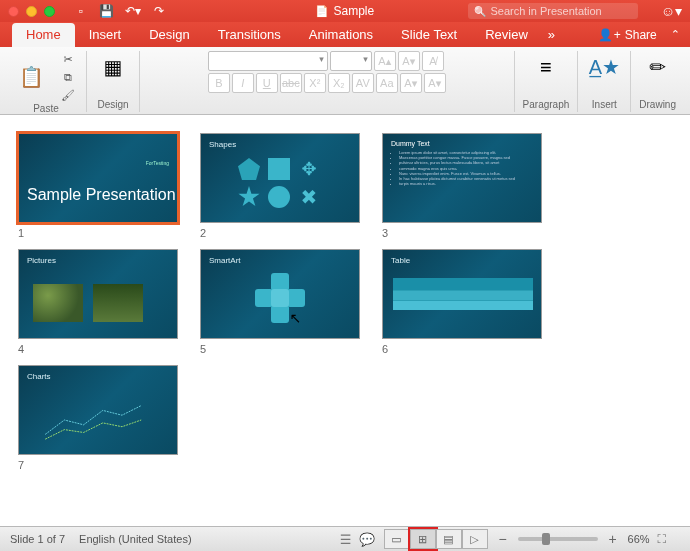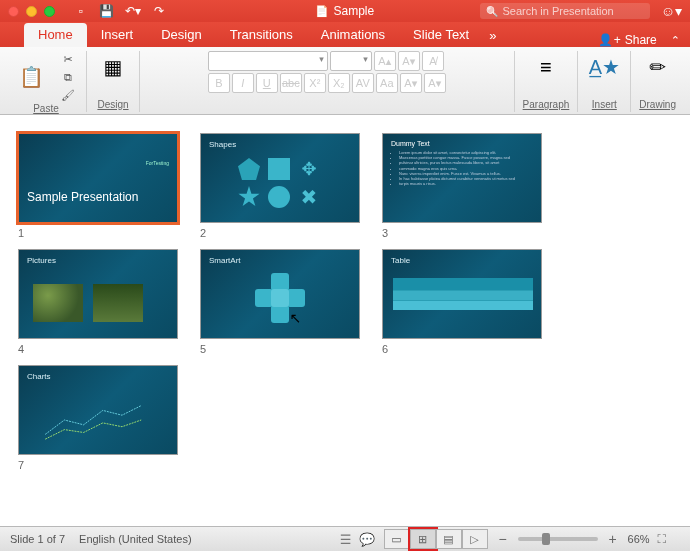--- a/index.html
+++ b/index.html
@@ -9,41 +9,41 @@
 .titlebar { height: 22px; background: linear-gradient(#e74a39, #dc3e2f); display: flex; align-items: center; padding: 0 8px; position: relative; }
 .traffic { display: flex; gap: 7px; }
 .tl { width: 11px; height: 11px; border-radius: 50%; }
 .tl.red { background: #ff5f57; border: 0.5px solid #e1493f; }
 .tl.yel { background: #ffbd2e; border: 0.5px solid #e0a528; }
 .tl.grn { background: #28c940; border: 0.5px solid #1dad2c; }
 .qat { display: flex; gap: 10px; margin-left: 18px; align-items: center; }
 .qat-ico { width: 16px; height: 16px; display: flex; align-items: center; justify-content: center; color: #fff; font-size: 12px; }
 .doctitle { position: absolute; left: 50%; transform: translateX(-50%); color: #fff; font-size: 12px; display: flex; align-items: center; gap: 4px; }
 .doctitle::before { content: "📄"; font-size: 11px; filter: hue-rotate(180deg); }
-.searchbox { position: absolute; right: 40px; display: flex; align-items: center; background: rgba(255,255,255,0.15); border-radius: 3px; padding: 1px 6px; width: 170px; height: 16px; }
+.searchbox { position: absolute; right: 52px; display: flex; align-items: center; background: rgba(255,255,255,0.15); border-radius: 3px; padding: 1px 6px; width: 170px; height: 16px; }
 .searchbox input { background: transparent; border: none; color: #fff; font-size: 11px; width: 100%; outline: none; }
 .searchbox input::placeholder { color: rgba(255,255,255,0.7); }
 .searchbox::before { content: "🔍"; font-size: 10px; margin-right: 4px; filter: grayscale(1) brightness(2); }
 .acct { position: absolute; right: 8px; color: #fff; font-size: 14px; }
 
 
-.tabsrow { height: 25px; background: linear-gradient(#e74a39, #da3c2d); display: flex; align-items: flex-end; padding-left: 24px; position: relative; }
+.tabsrow { height: 25px; background: linear-gradient(#e74a39, #da3c2d); display: flex; align-items: center; padding-left: 12px; position: relative; }
 .tab { padding: 4px 14px 5px; color: #fff; font-size: 13px; cursor: pointer; }
 .tab.active { background: #f5f5f5; color: #e03324; border-radius: 4px 4px 0 0; font-weight: 500; }
 .tabmore { color: #fff; padding: 4px 6px; font-size: 13px; }
 .tabright { position: absolute; right: 10px; display: flex; align-items: center; gap: 14px; color: #fff; font-size: 12px; }
 .share { display: flex; align-items: center; gap: 4px; }
 .collapse-arrow { font-size: 11px; }
 
 
 .ribbon { height: 68px; background: linear-gradient(#fafafa, #e8e8e8); border-bottom: 1px solid #bcbcbc; display: flex; padding: 4px 6px 2px; }
 .rgroup { display: flex; flex-direction: column; align-items: center; padding: 0 8px; border-right: 1px solid #d0d0d0; justify-content: space-between; }
 .rgroup:last-child { border-right: none; }
 .rgroup-row { display: flex; align-items: center; gap: 4px; }
-.rlabel { font-size: 10px; color: #666; margin-top: auto; padding-bottom: 2px; text-decoration: underline; }
+.rlabel { font-size: 10px; color: #666; margin-top: auto; padding-bottom: 2px; }
 .bigbtn { display: flex; flex-direction: column; align-items: center; gap: 2px; padding: 2px 4px; }
 .bigbtn-ico { width: 28px; height: 28px; display: flex; align-items: center; justify-content: center; font-size: 20px; }
 .smallstack { display: flex; flex-direction: column; gap: 2px; margin-left: 4px; }
 .smallbtn { width: 20px; height: 16px; display: flex; align-items: center; justify-content: center; font-size: 11px; color: #555; }
 .fontbox { display: flex; gap: 2px; flex-direction: column; }
 .fontrow { display: flex; gap: 2px; align-items: center; }
 .combo { background: #fff; border: 1px solid #c0c0c0; height: 20px; padding: 0 16px 0 4px; font-size: 11px; color: #aaa; position: relative; border-radius: 2px; }
 .combo::after { content: "▾"; position: absolute; right: 3px; top: 2px; font-size: 9px; color: #888; }
 .combo.fname { width: 120px; }
 .combo.fsize { width: 42px; }
@@ -51,21 +51,21 @@
 .fbtn.dis { color: #ccc; }
 
 
 .sorter { position: absolute; top: 115px; bottom: 25px; left: 0; right: 0; background: #fff; overflow-y: auto; padding: 18px 0 0 18px; }
 .srow { display: flex; gap: 22px; margin-bottom: 10px; }
 .scell { display: flex; flex-direction: column; }
 .sthumb { width: 160px; height: 90px; background: linear-gradient(135deg, #0a3d52 0%, #0e5b78 50%, #0a4a62 100%); border: 1px solid #999; position: relative; overflow: hidden; color: #fff; }
 .sthumb.sel { outline: 3px solid #e8622c; outline-offset: -1px; }
 .snum { font-size: 11px; color: #666; margin-top: 4px; }
 .slide-title { font-size: 8px; padding: 6px 8px; color: #d8eef5; }
-.slide-big { position: absolute; left: 8px; bottom: 18px; font-size: 12px; font-weight: 300; }
+.slide-big { position: absolute; left: 8px; bottom: 18px; font-size: 16px; font-weight: 300; }
 .slide-sub { position: absolute; right: 8px; top: 26px; font-size: 5px; color: #9ec; }
 
 
 .shapes { position: absolute; left: 50%; top: 50%; transform: translate(-50%, -40%); display: grid; grid-template-columns: repeat(3, 24px); gap: 6px; }
 .shp { width: 22px; height: 22px; }
 .shp.pent { background: #2aa3b8; clip-path: polygon(50% 0, 100% 38%, 82% 100%, 18% 100%, 0 38%); }
 .shp.sq { background: #3ab5ca; }
 .shp.arrows { color: #4ac0d4; font-size: 18px; line-height: 22px; text-align: center; }
 .shp.burst { background: #3ab5ca; clip-path: polygon(50% 0,61% 35%,98% 35%,68% 57%,79% 91%,50% 70%,21% 91%,32% 57%,2% 35%,39% 35%); }
 .shp.circ { background: #3ab5ca; border-radius: 50%; }
@@ -139,20 +139,21 @@
   <span class="acct">☺▾</span>
 </div>
 
 <div class="tabsrow">
   <div class="tab active">Home</div>
   <div class="tab">Insert</div>
   <div class="tab">Design</div>
   <div class="tab">Transitions</div>
   <div class="tab">Animations</div>
   <div class="tab">Slide Text</div>
+  <div class="tab">Review</div>
   <div class="tabmore">»</div>
   <div class="tabright">
     <span class="share">
       <span>👤+</span>
       <span>Share</span>
     </span>
     <span class="collapse-arrow">⌃</span>
   </div>
 </div>
 

